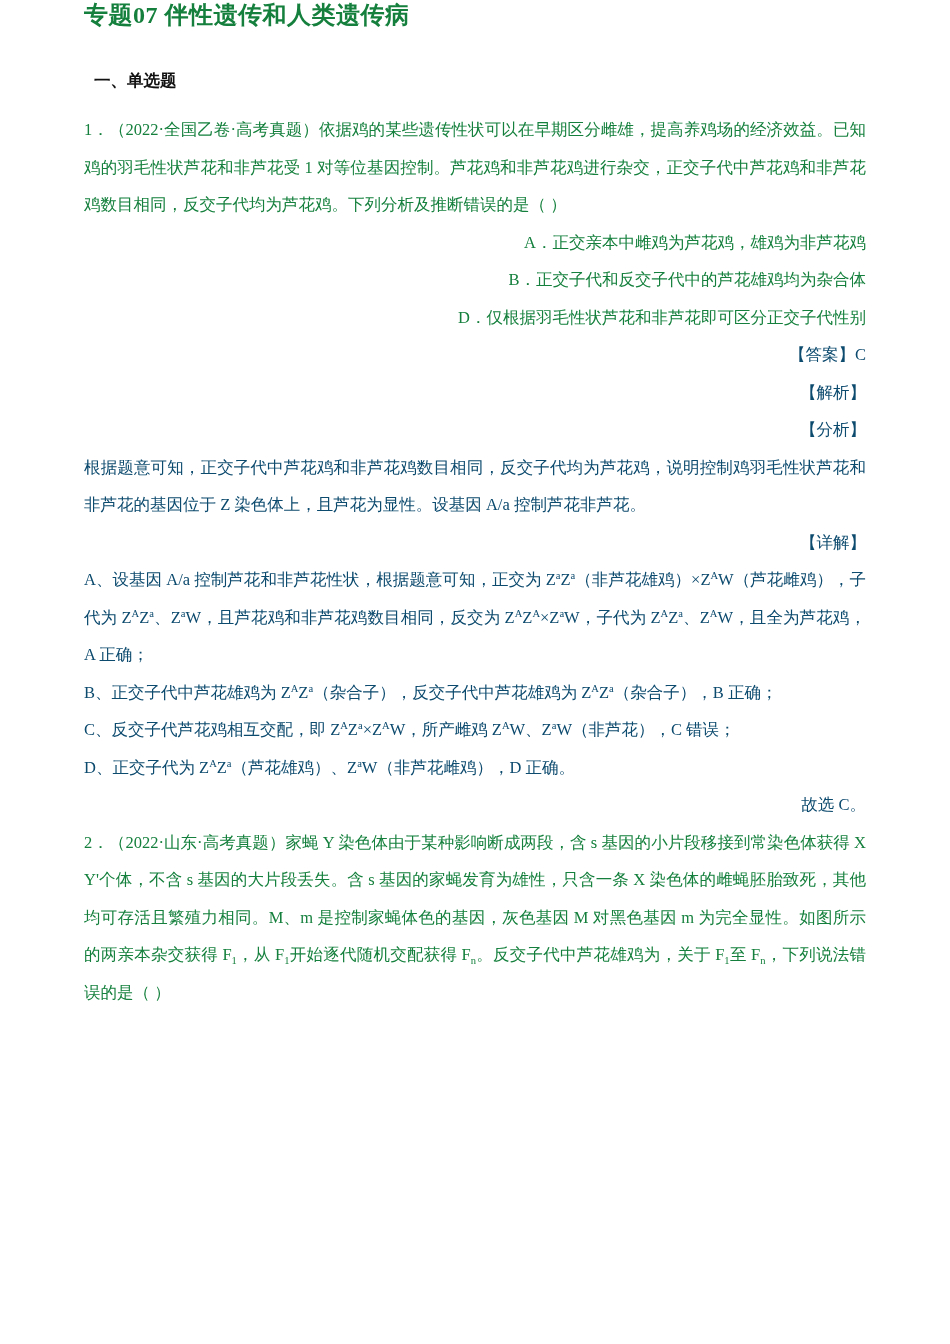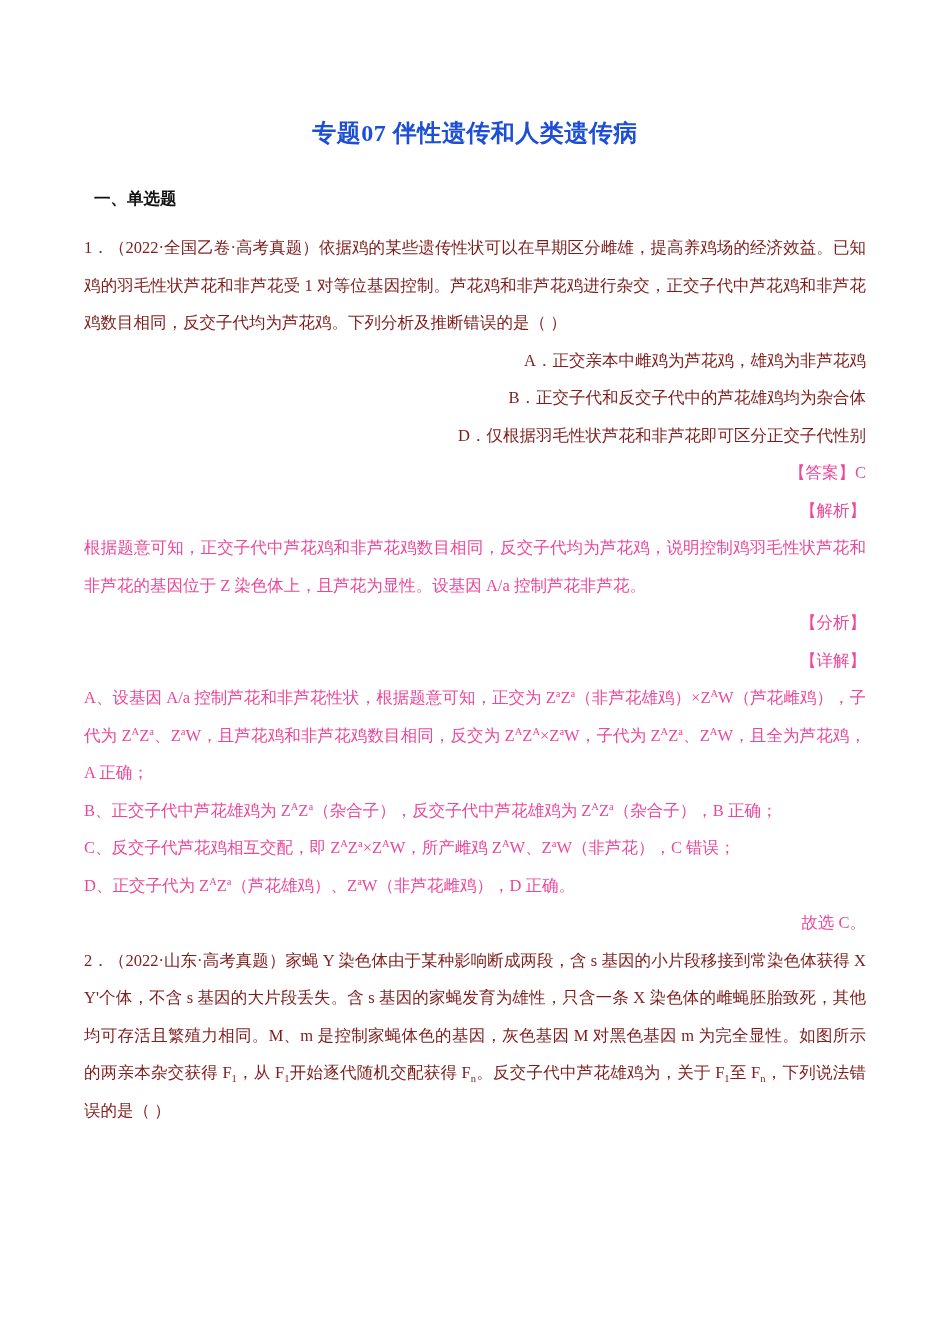--- a/index.html
+++ b/index.html
@@ -17,23 +17,21 @@
   .page {
     position: relative;
     width: 950px;
     height: 1344px;
     box-sizing: border-box;
     padding: 0 84px;
     overflow: hidden;
   }
   .doc-title {
     margin: 0;
-    padding-top: 118px;
-    text-align: center;
-    color: #1d4ed8;
+    color: #15803d;
     font-size: 24px;
     font-weight: bold;
     letter-spacing: .5px;
     line-height: 1.25;
   }
   .section-head {
     margin: 10px;
     padding-top: 29px;
     font-size: 16.5px;
     font-weight: bold;
@@ -42,22 +40,22 @@
   }
   .para {
     margin: 0;
     font-size: 16.5px;
     line-height: 37.5px;
     text-align: justify;
     text-justify: inter-character;
     color: #1f1f1f;
     word-break: break-all;
   }
-  .para.black { color: #7f1d1d; }
-  .para.red   { color: #ec4899; }
+  .para.black { color: #15803d; }
+  .para.red   { color: #0c4a6e; }
   .para.q     { padding-top: 9px; }
   .opt        { margin: 0; }
   .tight      { text-align: right; }
   sup, sub {
     font-size: 64%;
     line-height: 0;
   }
   sup { vertical-align: super; }
   sub { vertical-align: sub; }
 </style>
@@ -71,22 +69,22 @@
   <div class="section-head">一、单选题</div>
 
   <p class="para black q">1．（2022·全国乙卷·高考真题）依据鸡的某些遗传性状可以在早期区分雌雄，提高养鸡场的经济效益。已知鸡的羽毛性状芦花和非芦花受 1 对等位基因控制。芦花鸡和非芦花鸡进行杂交，正交子代中芦花鸡和非芦花鸡数目相同，反交子代均为芦花鸡。下列分析及推断错误的是（      ）</p>
 
   <p class="para black opt tight">A．正交亲本中雌鸡为芦花鸡，雄鸡为非芦花鸡</p>
   <p class="para black opt tight">B．正交子代和反交子代中的芦花雄鸡均为杂合体</p>
   <p class="para black opt tight">D．仅根据羽毛性状芦花和非芦花即可区分正交子代性别</p>
 
   <p class="para red tight">【答案】C</p>
   <p class="para red tight">【解析】</p>
+  <p class="para red tight">【分析】</p>
   <p class="para red">根据题意可知，正交子代中芦花鸡和非芦花鸡数目相同，反交子代均为芦花鸡，说明控制鸡羽毛性状芦花和非芦花的基因位于 Z 染色体上，且芦花为显性。设基因 A/a 控制芦花非芦花。</p>
-  <p class="para red tight">【分析】</p>
   <p class="para red tight">【详解】</p>
 
   <p class="para red"><span>A、设基因 A/a 控制芦花和非芦花性状，根据题意可知，正交为 Z</span><sup>a</sup><span>Z</span><sup>a</sup><span>（非芦花雄鸡）×Z</span><sup>A</sup><span>W（芦花雌鸡），子代为 Z</span><sup>A</sup><span>Z</span><sup>a</sup><span>、Z</span><sup>a</sup><span>W，且芦花鸡和非芦花鸡数目相同，反交为 Z</span><sup>A</sup><span>Z</span><sup>A</sup><span>×Z</span><sup>a</sup><span>W，子代为 Z</span><sup>A</sup><span>Z</span><sup>a</sup><span>、Z</span><sup>A</sup><span>W，且全为芦花鸡，A 正确；</span></p>
 
   <p class="para red"><span>B、正交子代中芦花雄鸡为 Z</span><sup>A</sup><span>Z</span><sup>a</sup><span>（杂合子），反交子代中芦花雄鸡为 Z</span><sup>A</sup><span>Z</span><sup>a</sup><span>（杂合子），B 正确；</span></p>
 
   <p class="para red"><span>C、反交子代芦花鸡相互交配，即 Z</span><sup>A</sup><span>Z</span><sup>a</sup><span>×Z</span><sup>A</sup><span>W，所产雌鸡 Z</span><sup>A</sup><span>W、Z</span><sup>a</sup><span>W（非芦花），C 错误；</span></p>
 
   <p class="para red"><span>D、正交子代为 Z</span><sup>A</sup><span>Z</span><sup>a</sup><span>（芦花雄鸡）、Z</span><sup>a</sup><span>W（非芦花雌鸡），D 正确。</span></p>
 

